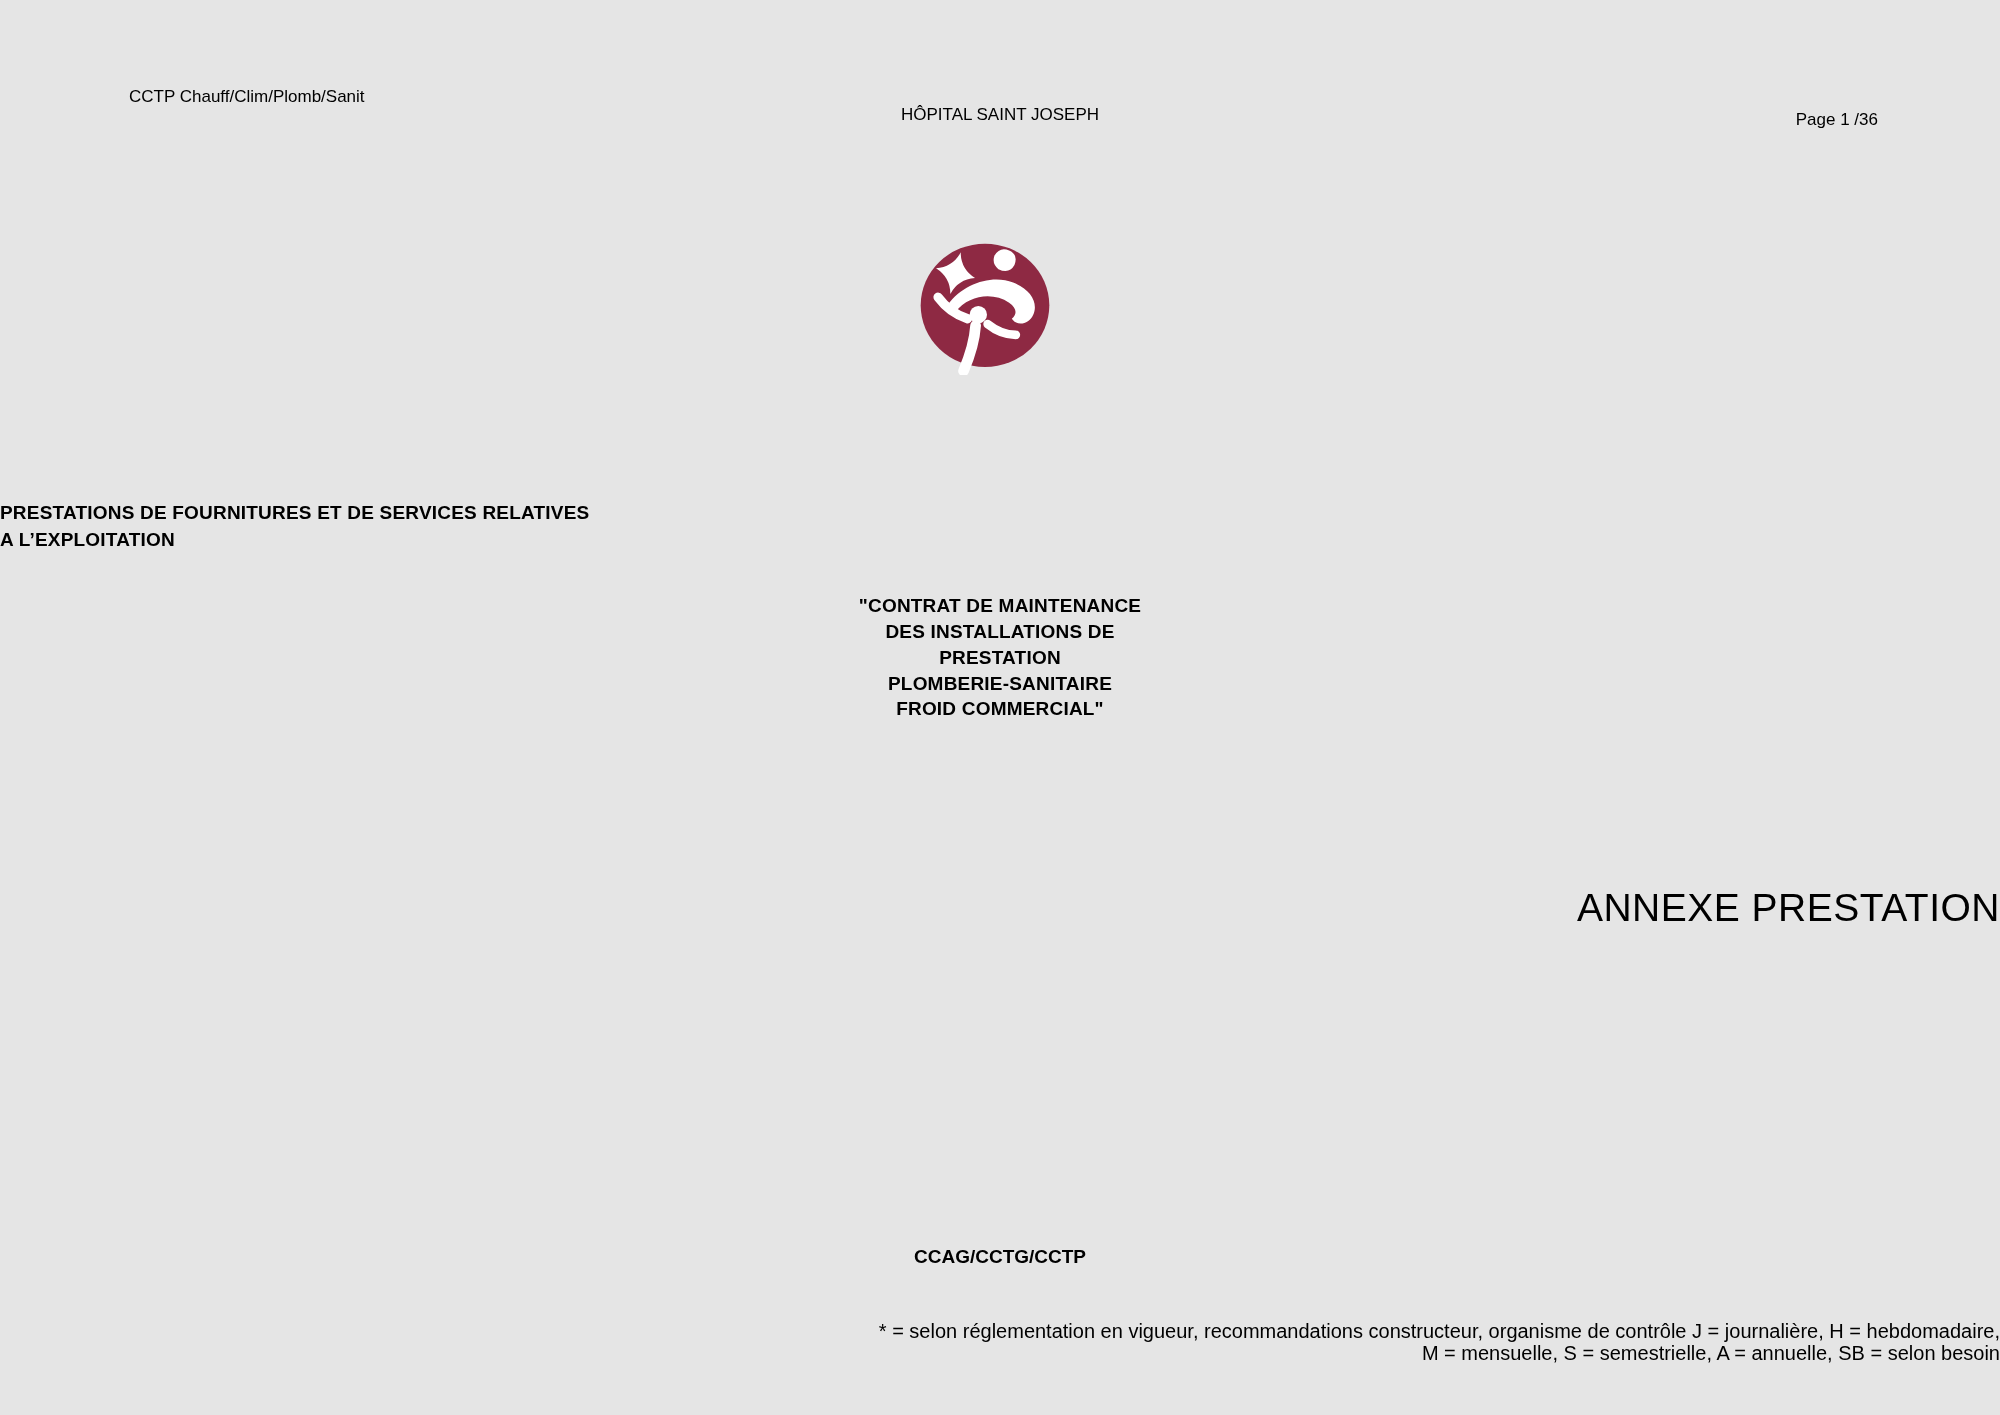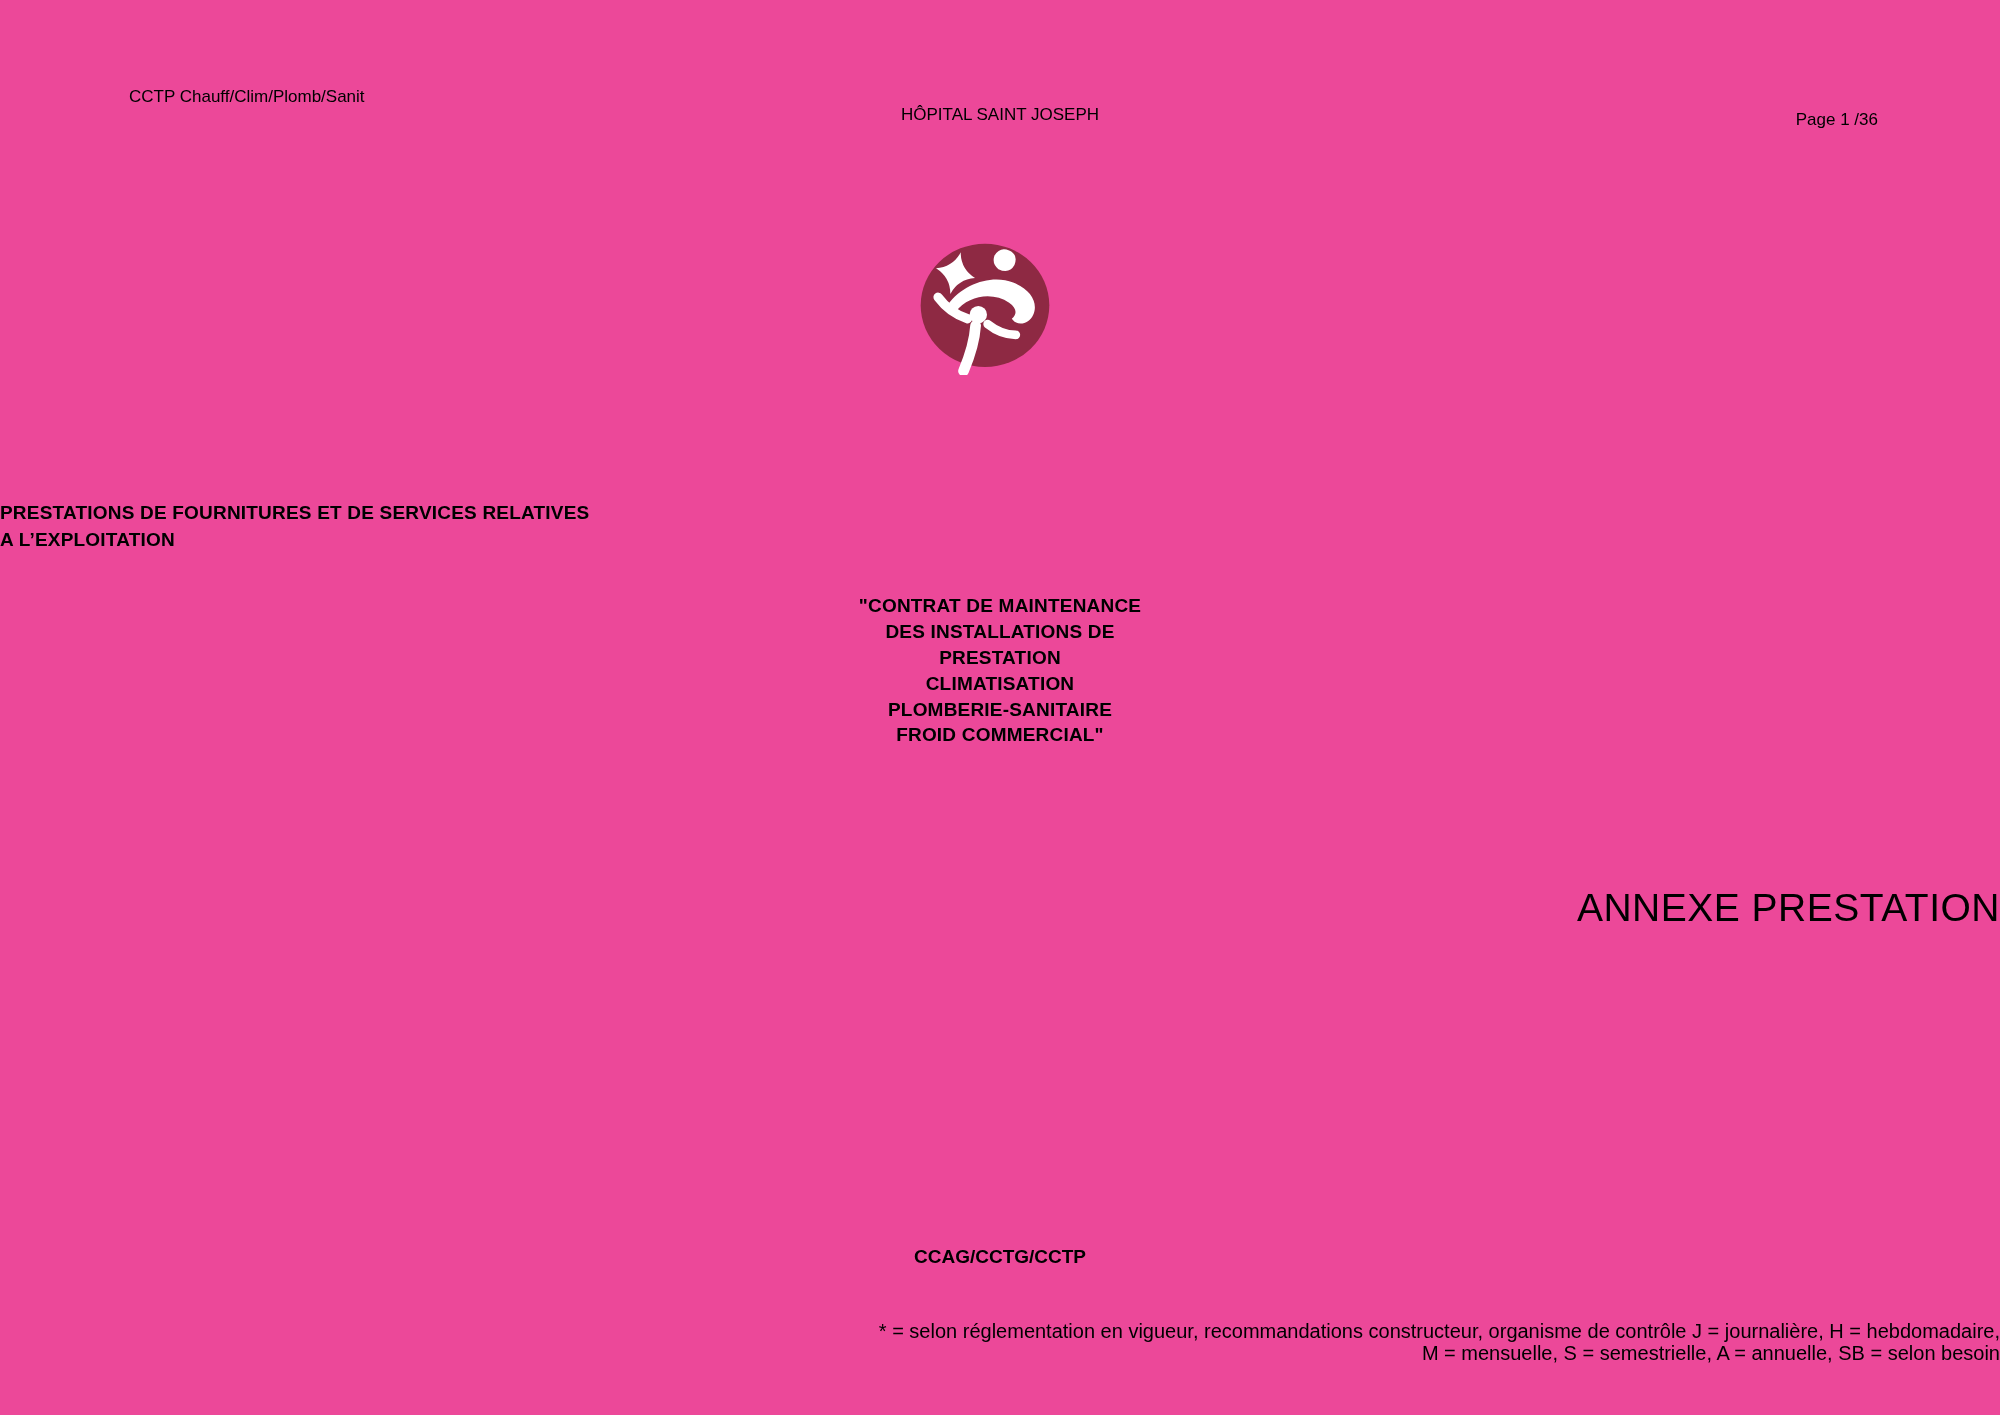--- a/index.html
+++ b/index.html
@@ -4,21 +4,21 @@
 <style>
   html, body {
     margin: 0;
     padding: 0;
     background: #ffffff;
   }
   .page {
     position: relative;
     width: 2000px;
     height: 1415px;
-    background: #ec4899;
+    background: #e5e5e5;
     color: #000000;
     font-family: "Liberation Sans", "DejaVu Sans", sans-serif;
     overflow: hidden;
   }
   .hdr-left {
     position: absolute;
     left: 129px;
     top: 87px;
     font-size: 17px;
     white-space: nowrap;
@@ -137,21 +137,20 @@
 
   <div class="doc-title">
     <div>PRESTATIONS DE FOURNITURES ET DE SERVICES RELATIVES</div>
     <div>A L’EXPLOITATION</div>
   </div>
 
   <div class="contract-title">
     <div>"CONTRAT DE MAINTENANCE</div>
     <div>DES INSTALLATIONS DE</div>
     <div>PRESTATION</div>
-    <div>CLIMATISATION</div>
     <div>PLOMBERIE-SANITAIRE</div>
     <div class="tight">FROID COMMERCIAL"</div>
   </div>
 
   <div class="annex-title">ANNEXE PRESTATION</div>
 
   <div class="ref-codes">CCAG/CCTG/CCTP</div>
 
   <div class="footnote">
     <div>* = selon réglementation en vigueur, recommandations constructeur, organisme de contrôle J = journalière, H = hebdomadaire,</div>

